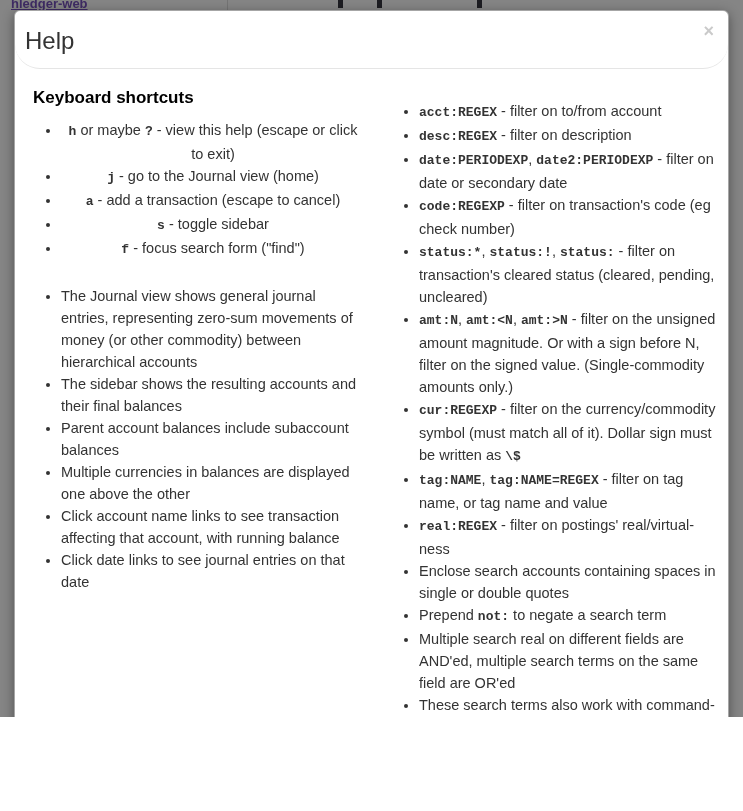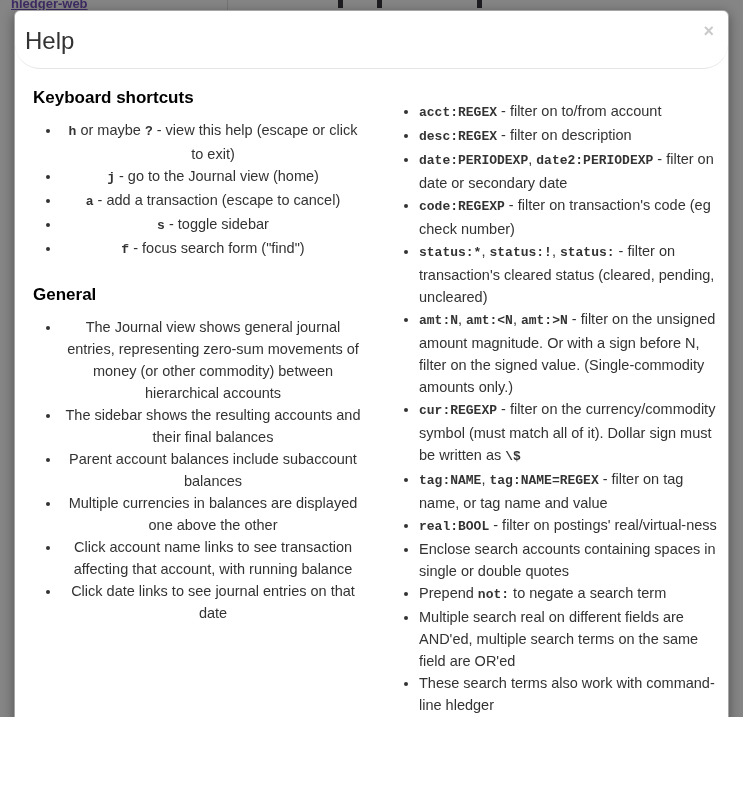--- a/index.html
+++ b/index.html
@@ -134,41 +134,40 @@
     <div class="modal-body">
       <div class="help-col">
           <div class="section-heading">Keyboard shortcuts</div>
           <ul>
             <li><code>h</code> or maybe <code>?</code> - view this help (escape or click to exit)</li>
             <li><code>j</code> - go to the Journal view (home)</li>
             <li><code>a</code> - add a transaction (escape to cancel)</li>
             <li><code>s</code> - toggle sidebar</li>
             <li><code>f</code> - focus search form ("find")</li>
           </ul>
-          <div class="section-heading">General</div>
           <ul>
             <li>The Journal view shows general journal entries, representing zero-sum movements of money (or other commodity) between hierarchical accounts</li>
             <li>The sidebar shows the resulting accounts and their final balances</li>
             <li>Parent account balances include subaccount balances</li>
             <li>Multiple currencies in balances are displayed one above the other</li>
             <li>Click account name links to see transaction affecting that account, with running balance</li>
             <li>Click date links to see journal entries on that date</li>
           </ul>
         </div>
       <div class="help-col">
           <ul>
             <li><code>acct:REGEX</code> - filter on to/from account</li>
             <li><code>desc:REGEX</code> - filter on description</li>
             <li><code>date:PERIODEXP</code>, <code>date2:PERIODEXP</code> - filter on date or secondary date</li>
             <li><code>code:REGEXP</code> - filter on transaction's code (eg check number)</li>
             <li><code>status:*</code>, <code>status:!</code>, <code>status:</code> - filter on transaction's cleared status (cleared, pending, uncleared)</li>
             <li><code>amt:N</code>, <code>amt:&lt;N</code>, <code>amt:&gt;N</code> - filter on the unsigned amount magnitude. Or with a sign before N, filter on the signed value. (Single-commodity amounts only.)</li>
             <li><code>cur:REGEXP</code> - filter on the currency/commodity symbol (must match all of it). Dollar sign must be written as <code>\$</code></li>
             <li><code>tag:NAME</code>, <code>tag:NAME=REGEX</code> - filter on tag name, or tag name and value</li>
-            <li><code>real:BOOL</code> - filter on postings' real/virtual-ness</li>
+            <li><code>real:REGEX</code> - filter on postings' real/virtual-ness</li>
             <li>Enclose search accounts containing spaces in single or double quotes</li>
             <li>Prepend <code>not:</code> to negate a search term</li>
             <li>Multiple search real on different fields are AND'ed, multiple search terms on the same field are OR'ed</li>
             <li>These search terms also work with command-line hledger</li>
           </ul>
         </div>
     </div>
   </div>
 
 </div>

